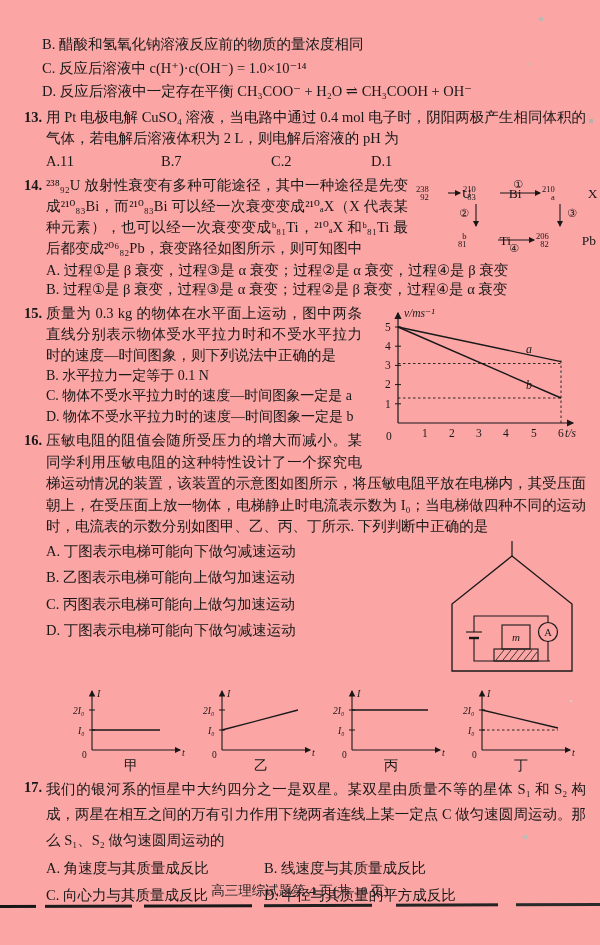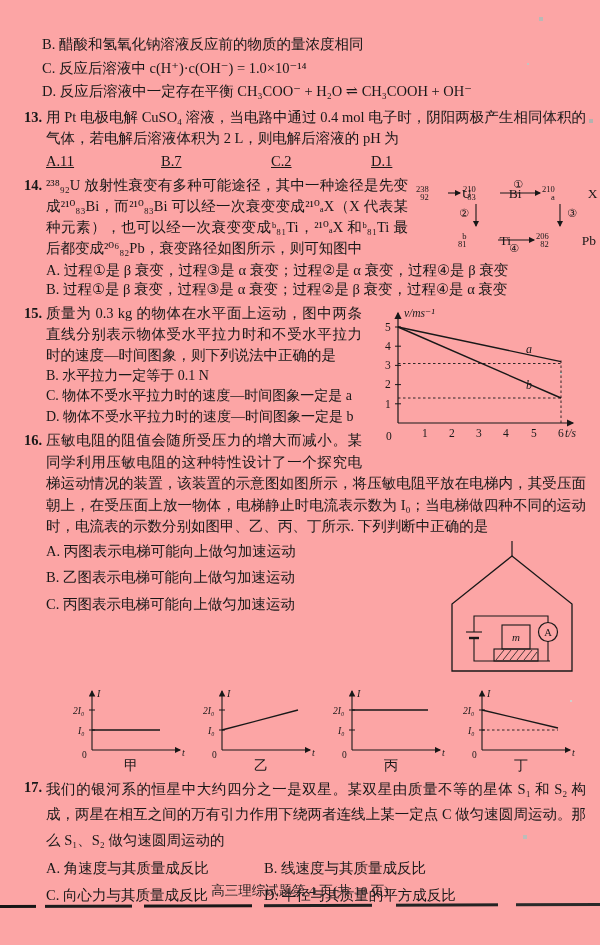--- a/index.html
+++ b/index.html
@@ -13,21 +13,21 @@
   .flow{padding:33px 14px 0 25px;}
   .top-opt{margin-left:17px; font-size:14.5px; line-height:23.5px;}
   .qblock{position:relative; margin-left:21px; margin-top:3px;}
   .qnum{position:absolute; left:-22px; top:0; font-size:14.5px; line-height:21px;font-weight:bold;}
   .qtext{font-size:14.5px; line-height:21px; text-align:justify;}
   .opt{font-size:14.5px; line-height:20px;}
   .q14 .opt{line-height:19.5px; clear:right;}
   .q15 .opt{font-size:14px; line-height:20.5px;}
   .q16 .qtext{line-height:21.5px;}
   .q16 .opt{line-height:26.5px;}
-  .q13-optrow{display:flex; font-size:14.5px; line-height:22px; margin-top:1px;text-decoration:underline;}
+  .q13-optrow{display:flex; font-size:14.5px; line-height:22px; margin-top:1px;}
   .q13-optrow span:nth-child(1){width:115px;}
   .q13-optrow span:nth-child(2){width:110px;}
   .q13-optrow span:nth-child(3){width:100px;}
 
   
   .fig{position:relative;}
   .fig-decay{float:right; width:172px; height:80px; margin:2px 0 4px 6px;}
   .fig-decay svg{position:absolute; left:0; top:0;}
   .nuc{position:absolute; display:inline-flex; align-items:center; white-space:nowrap;gap:32px;}
   .nuc .ns{display:flex; flex-direction:column; align-items:flex-end; font-size:8.5px; line-height:8.5px; margin-right:1px;}
@@ -222,23 +222,24 @@
             <line x1="58" y1="120" x2="66" y2="110"></line>
             <line x1="65" y1="120" x2="73" y2="110"></line>
             <line x1="72" y1="120" x2="80" y2="110"></line>
             <line x1="79" y1="120" x2="87" y2="110"></line>
             <line x1="86" y1="120" x2="94" y2="110"></line>
             <line x1="93" y1="120" x2="99" y2="112"></line>
           </g>
         </svg>
       </div>
 
-      <div class="opt">A. 丙图表示电梯可能向上做匀加速运动</div>
+      <div class="opt">A. 丁图表示电梯可能向下做匀减速运动</div>
       <div class="opt">B. 乙图表示电梯可能向上做匀加速运动</div>
       <div class="opt">C. 丙图表示电梯可能向上做匀加速运动</div>
+      <div class="opt">D. 丁图表示电梯可能向下做匀减速运动</div>
 
       <div class="graphs-row">
 
         <div class="gfig">
           <svg width="118" height="74" viewBox="0 0 118 74">
             <defs>
                 <marker id="g1" markerWidth="7" markerHeight="7" refX="5" refY="3" orient="auto">
                   <path d="M0,0 L6,3 L0,6 z" fill="#181818"></path>
                 </marker>
               </defs>

